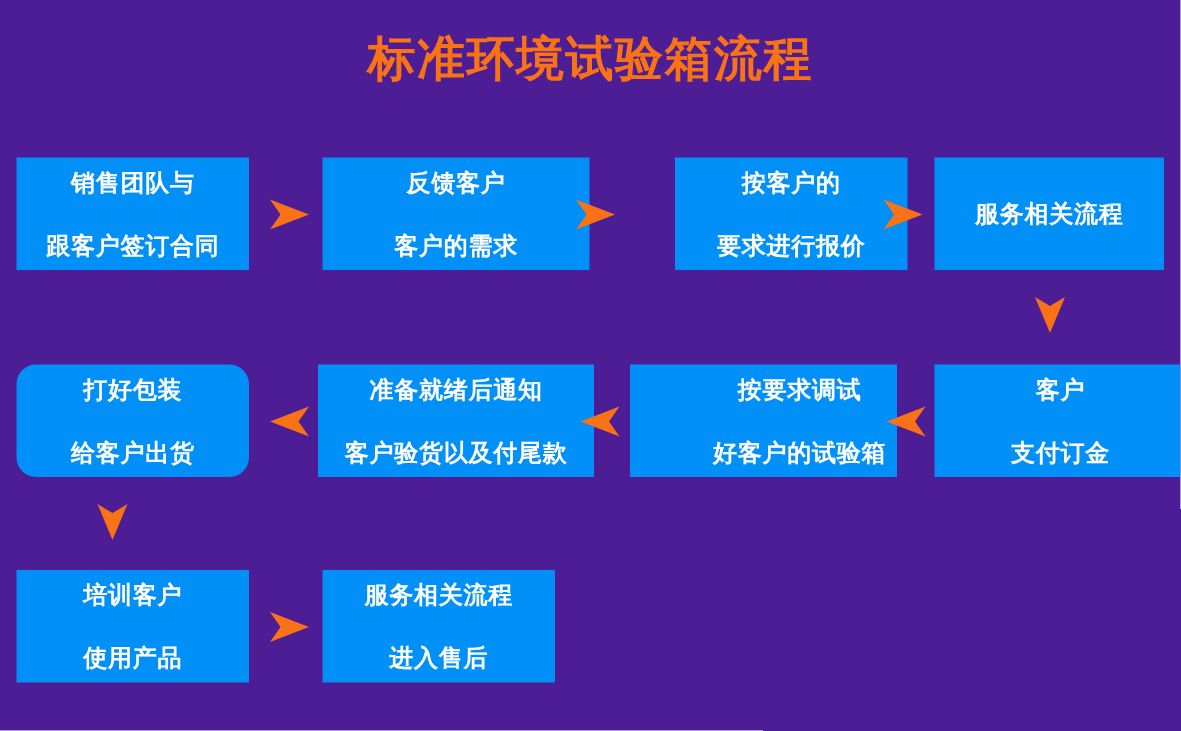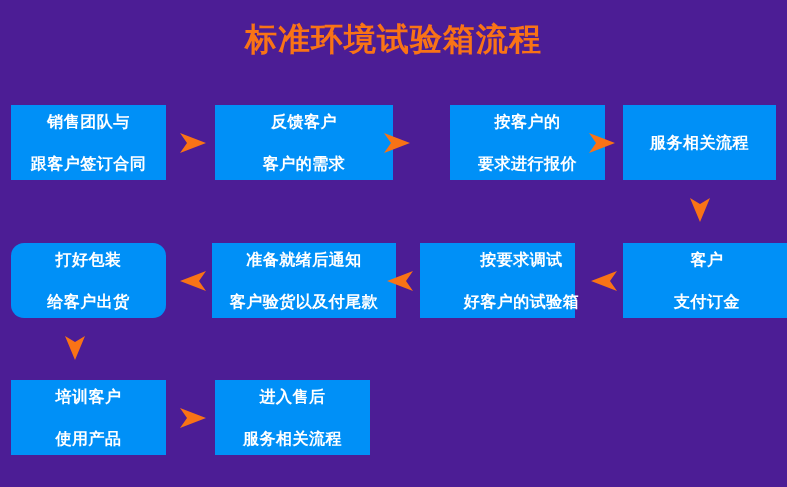--- a/index.html
+++ b/index.html
@@ -134,21 +134,21 @@
     <span class="line">准备就绪后通知</span>
     <span class="line">客户验货以及付尾款</span>
   </div>
 
   <div class="arrow" style="left:385px; top:266px;">
     <svg viewBox="0 0 30 30" xmlns="http://www.w3.org/2000/svg">
       <path d="M28,5 L2,15 L28,25 L21,15 Z" fill="#F97316"></path>
     </svg>
   </div>
 
-  <div class="step-box" style="left:420px; top:243px; width:155px;padding-left:48px;">
+  <div class="step-box" style="left:420px; top:243px; width:178px;padding-left:48px;">
     <span class="line">按要求调试</span>
     <span class="line">好客户的试验箱</span>
   </div>
 
   <div class="arrow" style="left:589px; top:266px;">
     <svg viewBox="0 0 30 30" xmlns="http://www.w3.org/2000/svg">
       <path d="M28,5 L2,15 L28,25 L21,15 Z" fill="#F97316"></path>
     </svg>
   </div>
 
@@ -168,17 +168,17 @@
     <span class="line">使用产品</span>
   </div>
 
   <div class="arrow" style="left:178px; top:403px;">
     <svg viewBox="0 0 30 30" xmlns="http://www.w3.org/2000/svg">
       <path d="M2,5 L28,15 L2,25 L9,15 Z" fill="#F97316"></path>
     </svg>
   </div>
 
   <div class="step-box" style="left:215px; top:380px; width:155px;">
+    <span class="line">服务相关流程</span>
     <span class="line">进入售后</span>
-    <span class="line">服务相关流程</span>
   </div>
 
 </div>
 
 </body></html>

